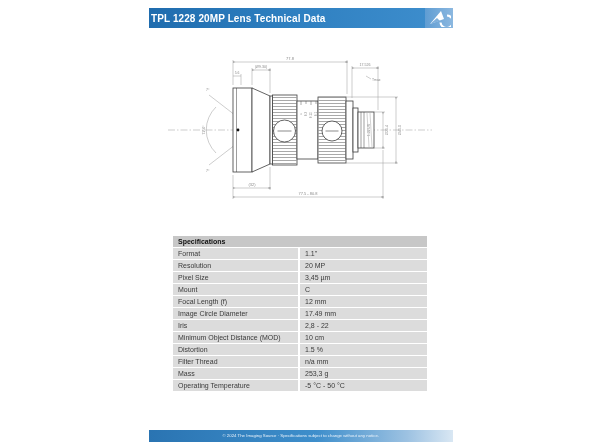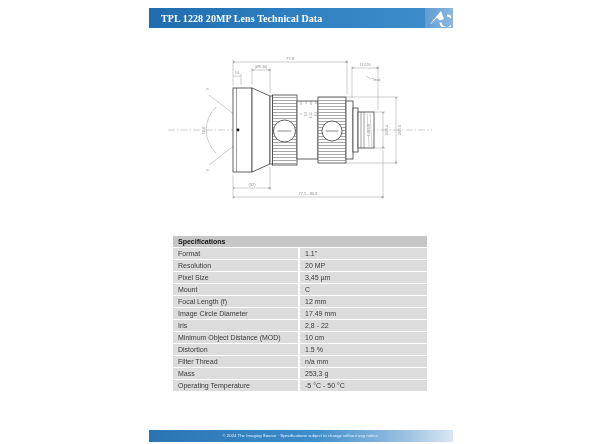--- a/index.html
+++ b/index.html
@@ -2,21 +2,21 @@
 <html><head>
 <meta charset="utf-8">
 <style>
   html,body{margin:0;padding:0;background:#ffffff;}
   #page{position:relative;width:600px;height:444px;background:#ffffff;overflow:hidden;
         font-family:"Liberation Sans",sans-serif;}
   
   #header{position:absolute;left:149px;top:8px;width:304px;height:20px;
           background:linear-gradient(90deg,#1f6cae 0%,#2e7fc0 45%,#3f8fce 100%);
           display:flex;align-items:center;}
-  #header .title{color:#fff;font-size:10px;font-weight:bold;padding-left:12px;letter-spacing:.1px;font-family:Liberation Serif, serif;}
+  #header .title{color:#fff;font-size:10px;font-weight:bold;padding-left:2px;letter-spacing:.1px;}
   #logo-box{position:absolute;right:0;top:0;width:28px;height:20px;
             background:linear-gradient(90deg,#5f9dd3 0%,#8cb8e0 100%);
             display:flex;align-items:center;justify-content:center;}
   
   #spec-table{position:absolute;left:173px;top:236px;width:254px;}
   .spec-header{background:#c7c7c7;height:11px;line-height:11px;font-size:7px;font-weight:bold;
                color:#111;padding-left:5px;margin-bottom:1px;}
   .spec-row{display:flex;gap:2px;margin-bottom:1px;}
   .spec-row .cell{background:#dcdcdc;height:11px;line-height:11px;font-size:7px;color:#3a3a3a;
                   padding-left:5px;box-sizing:border-box;}

